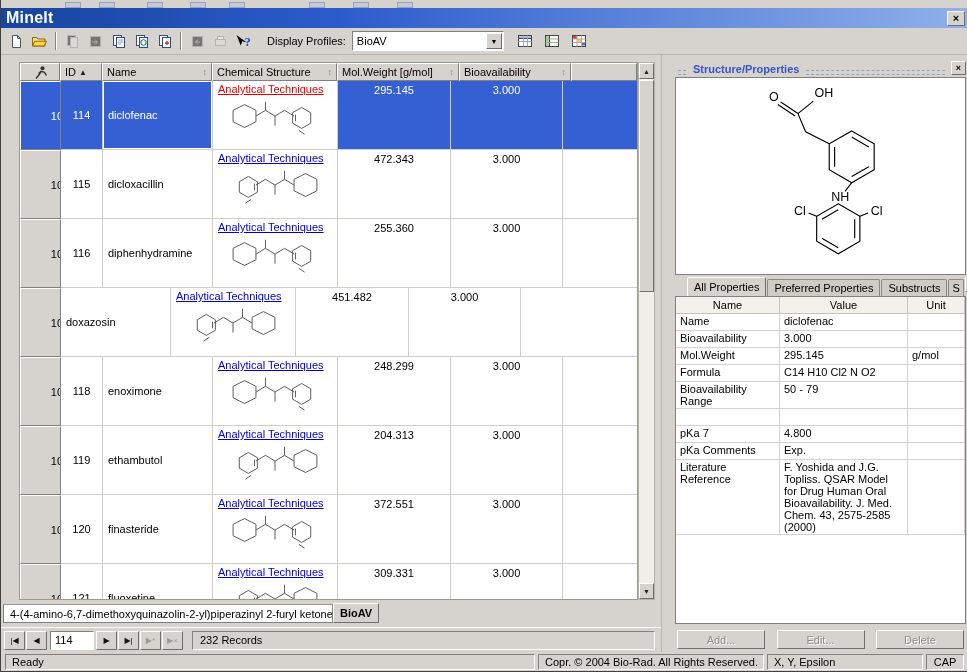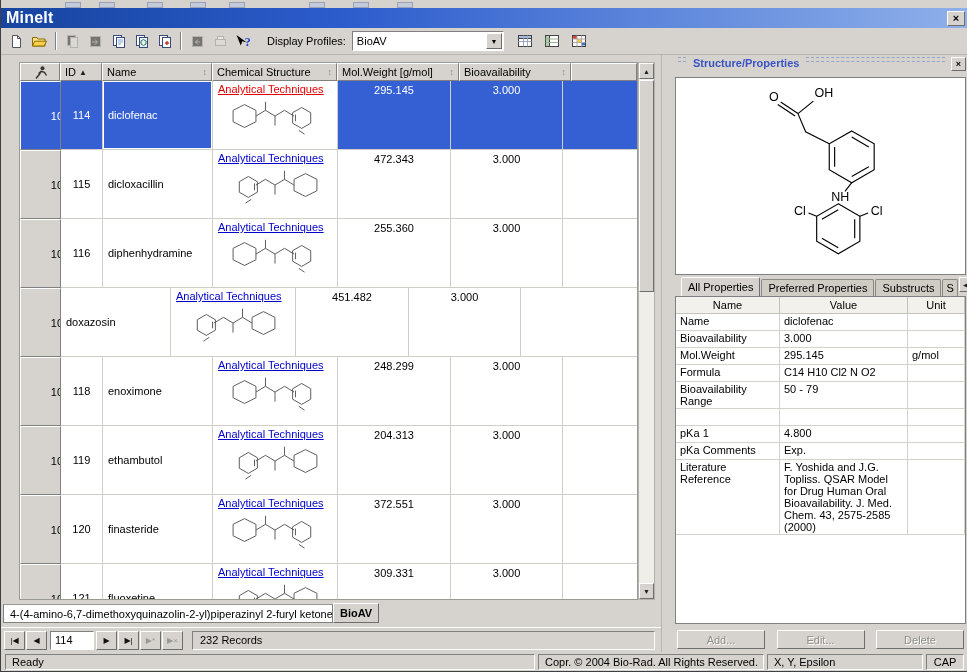--- a/index.html
+++ b/index.html
@@ -88,29 +88,29 @@
   .nav-btn { width:21px; height:19px; display:flex; align-items:center; justify-content:center; font-size:8px; margin-right:1px; color:#111; }
   .nav-btn.dis { color:#9a9a94; }
   .rec-input { width:44px; height:19px; border:1px solid; border-color:#808080 #fff #fff #808080; padding-left:4px; font-family:inherit; font-size:11px; margin:0 2px; }
   .rec-panel { flex:1; height:19px; margin:0 6px 0 8px; border:1px solid; border-color:#808080 #fff #fff #808080; background:#d6d3ce; display:flex; align-items:center; padding-left:7px; }
 
   
   .splitter { position:absolute; top:55px; left:660px; width:12px; height:597px; background:#d6d3ce; border-left:1px solid #b8b5ae; }
 
   
   .right-panel { position:absolute; top:55px; left:672px; width:295px; height:597px; background:#d6d3ce; }
-  .rp-caption { position:absolute; top:2px; left:2px; right:2px; height:18px; display:flex; align-items:flex-start; }
+  .rp-caption { position:absolute; top:2px; left:2px; right:2px; height:18px; display:flex; align-items:flex-end; }
   .rp-title { color:#3952c4; font-weight:bold; margin:0 4px; white-space:nowrap; }
   .dashline { flex:1; height:5px; border-top:1px dashed #94a6c8; border-bottom:1px dashed #94a6c8; margin:0 3px; min-width:8px; }
   .dashline.short { flex:0 0 8px; }
   .rp-close { width:15px; height:14px; font-size:9px; font-weight:bold; display:flex; align-items:center; justify-content:center; margin-left:3px; }
 
   .structure-box { position:absolute; top:22px; left:2px; right:2px; height:198px; background:#fff; border:1px solid #808080; display:flex; align-items:center; justify-content:center; }
 
-  .rp-tabs { position:absolute; top:222px; left:8px; right:2px; height:19px; display:flex; align-items:flex-start; }
+  .rp-tabs { position:absolute; top:222px; left:14px; right:2px; height:19px; display:flex; align-items:flex-start; }
   .rp-tab { height:17px; background:#cfccc4; border:1px solid #8a8a84; border-bottom:none; border-radius:2px 2px 0 0; padding:0 6px; display:flex; align-items:center; white-space:nowrap; overflow:hidden; margin-right:1px; }
   .rp-tab.active { height:19px; background:#d6d3ce; border-color:#fff #6e6e6e transparent #fff; font-weight:normal; }
   .rp-tab:last-of-type { max-width:18px; padding:0 3px; }
   .tab-arrows { margin-left:auto; display:flex; }
   .tab-arrow { width:13px; height:15px; display:flex; align-items:center; justify-content:center; font-size:6px; color:#222; }
 
   .props { position:absolute; top:241px; left:2px; right:2px; bottom:28px; background:#fff; border:1px solid #808080; overflow:hidden; }
   .p-head { display:flex; background:#f2f1ec; }
   .p-head .ph { border-right:1px solid #c4c2bc; border-bottom:1px solid #c4c2bc; text-align:center; padding:2px 2px; }
   .ph.pc-name, .pd.pc-name { width:104px; }
@@ -623,21 +623,21 @@
             <div class="pd pc-unit"></div>
           </div>
 
           <div class="p-row">
             <div class="pd pc-name"></div>
             <div class="pd pc-value"></div>
             <div class="pd pc-unit"></div>
           </div>
 
           <div class="p-row">
-            <div class="pd pc-name">pKa 1</div>
+            <div class="pd pc-name">pKa 7</div>
             <div class="pd pc-value">4.800</div>
             <div class="pd pc-unit"></div>
           </div>
 
           <div class="p-row">
             <div class="pd pc-name">pKa Comments</div>
             <div class="pd pc-value">Exp.</div>
             <div class="pd pc-unit"></div>
           </div>
 

